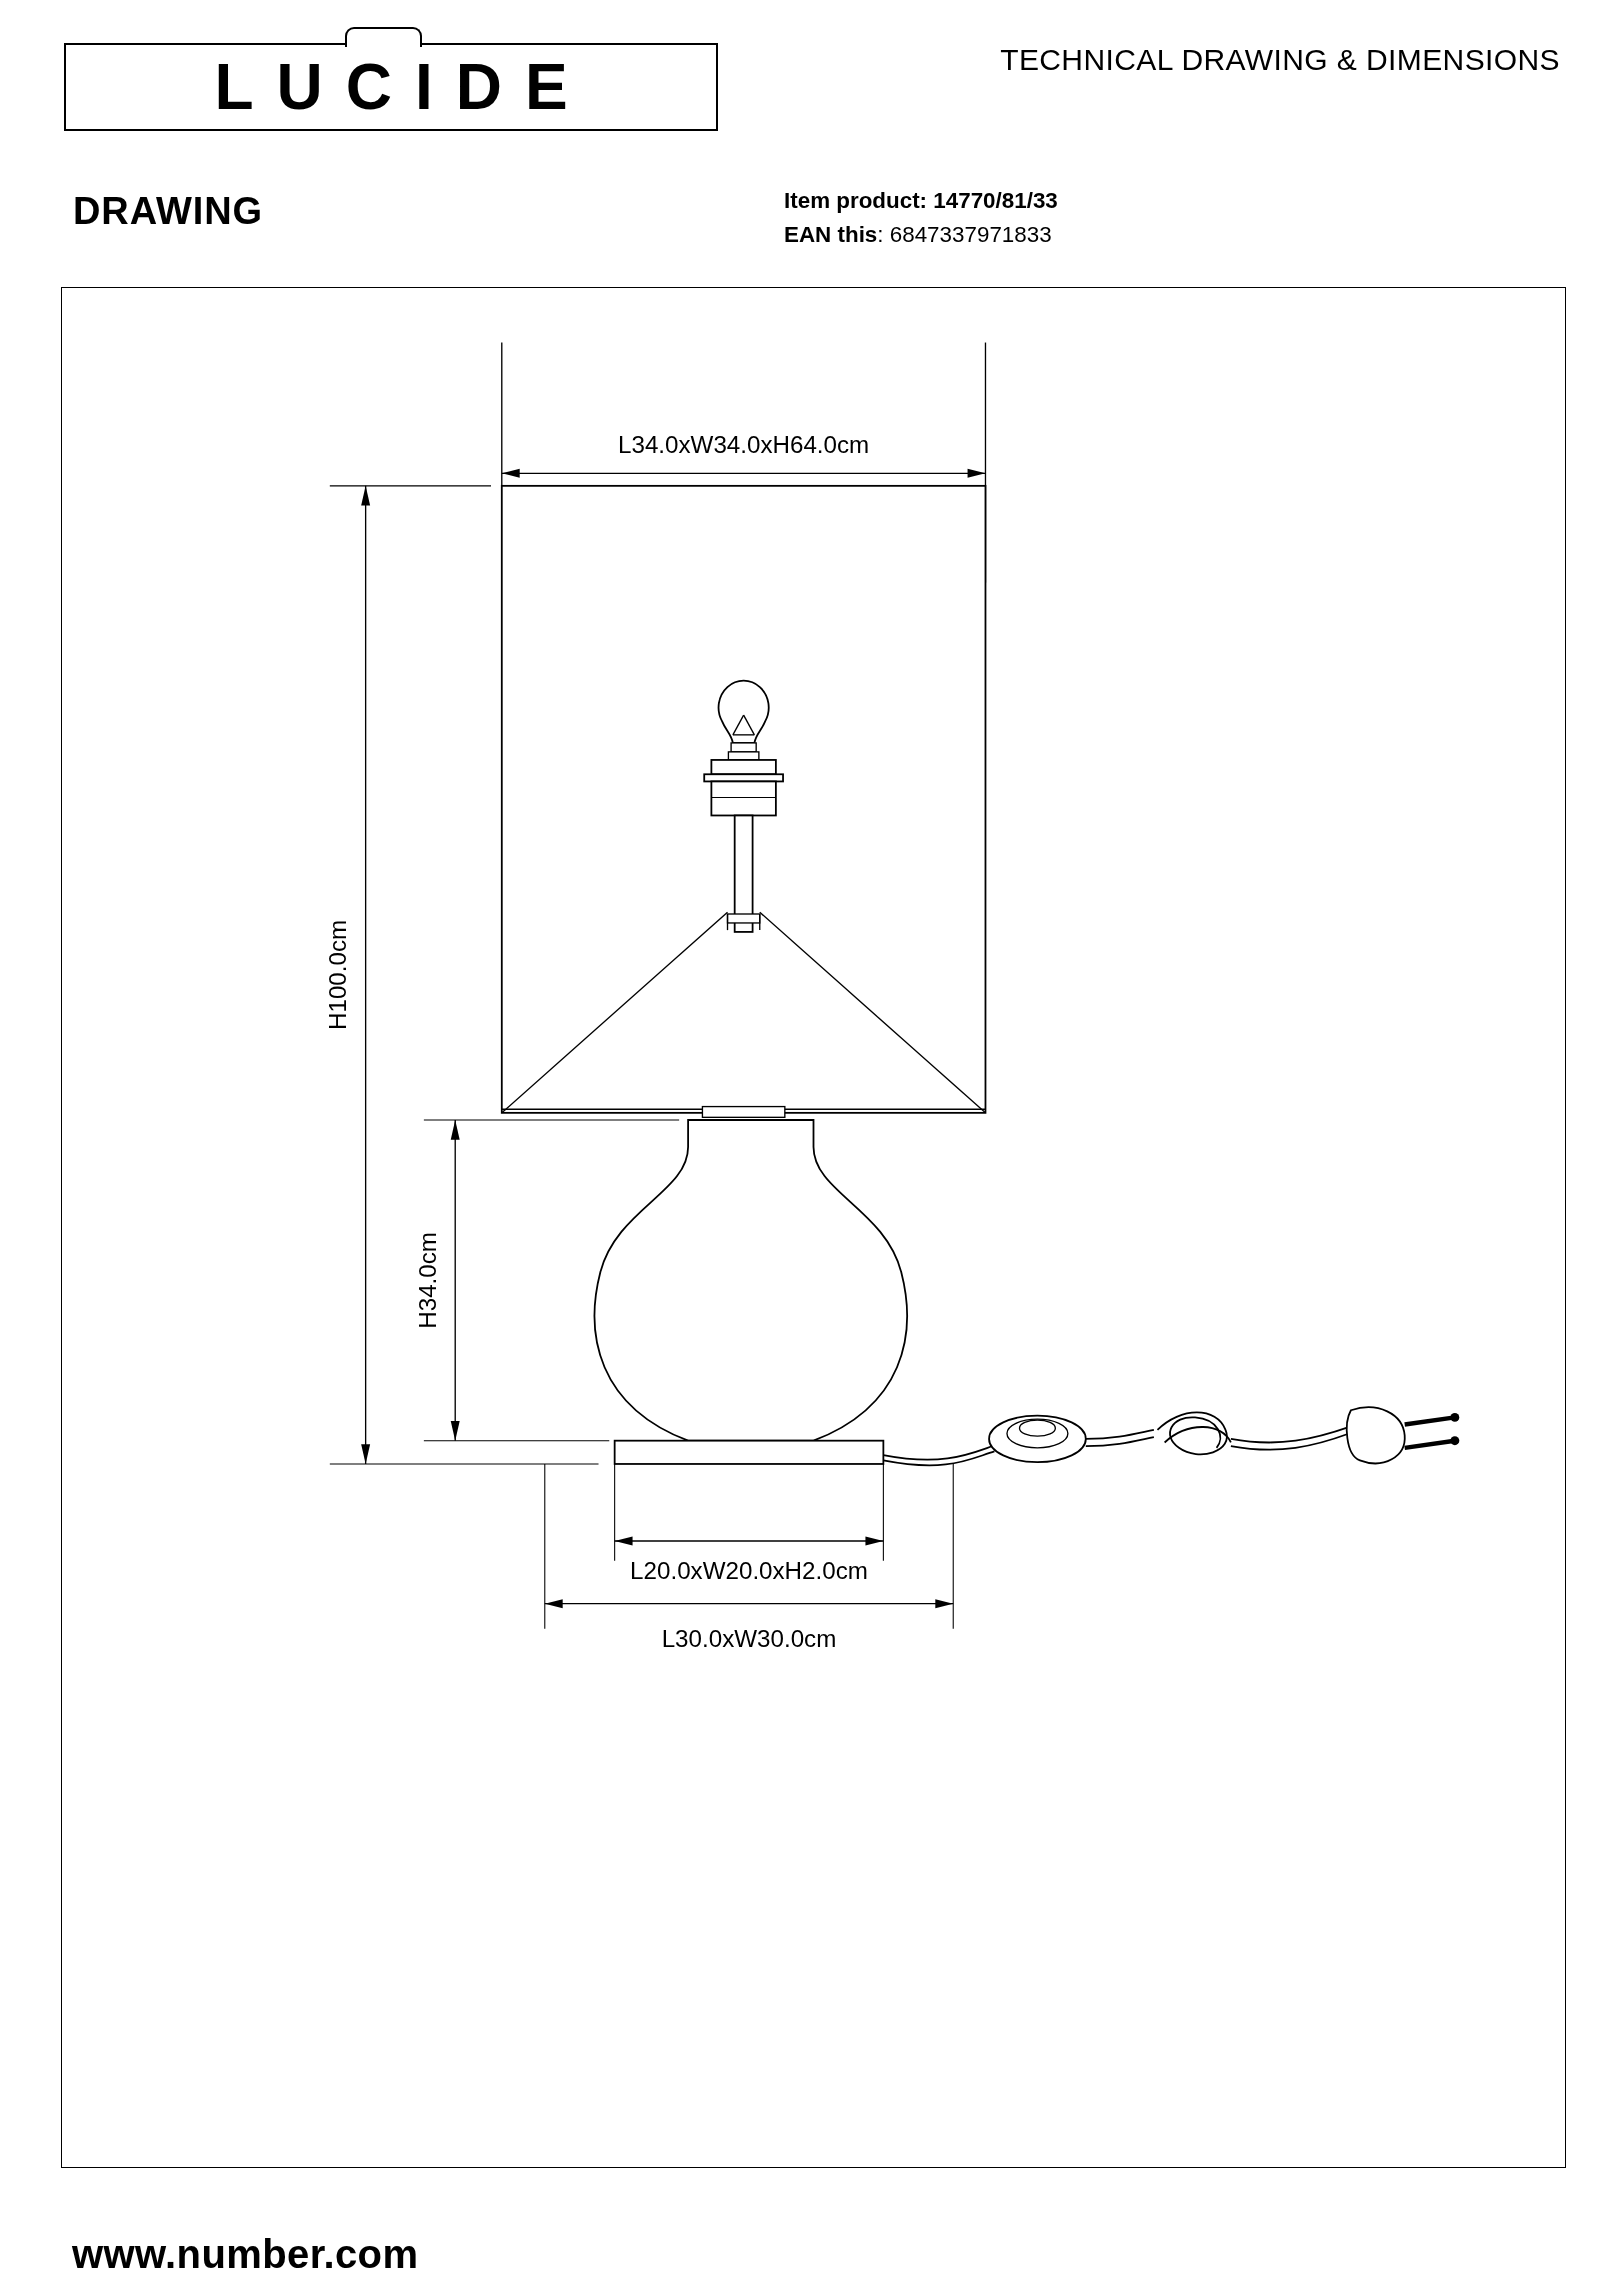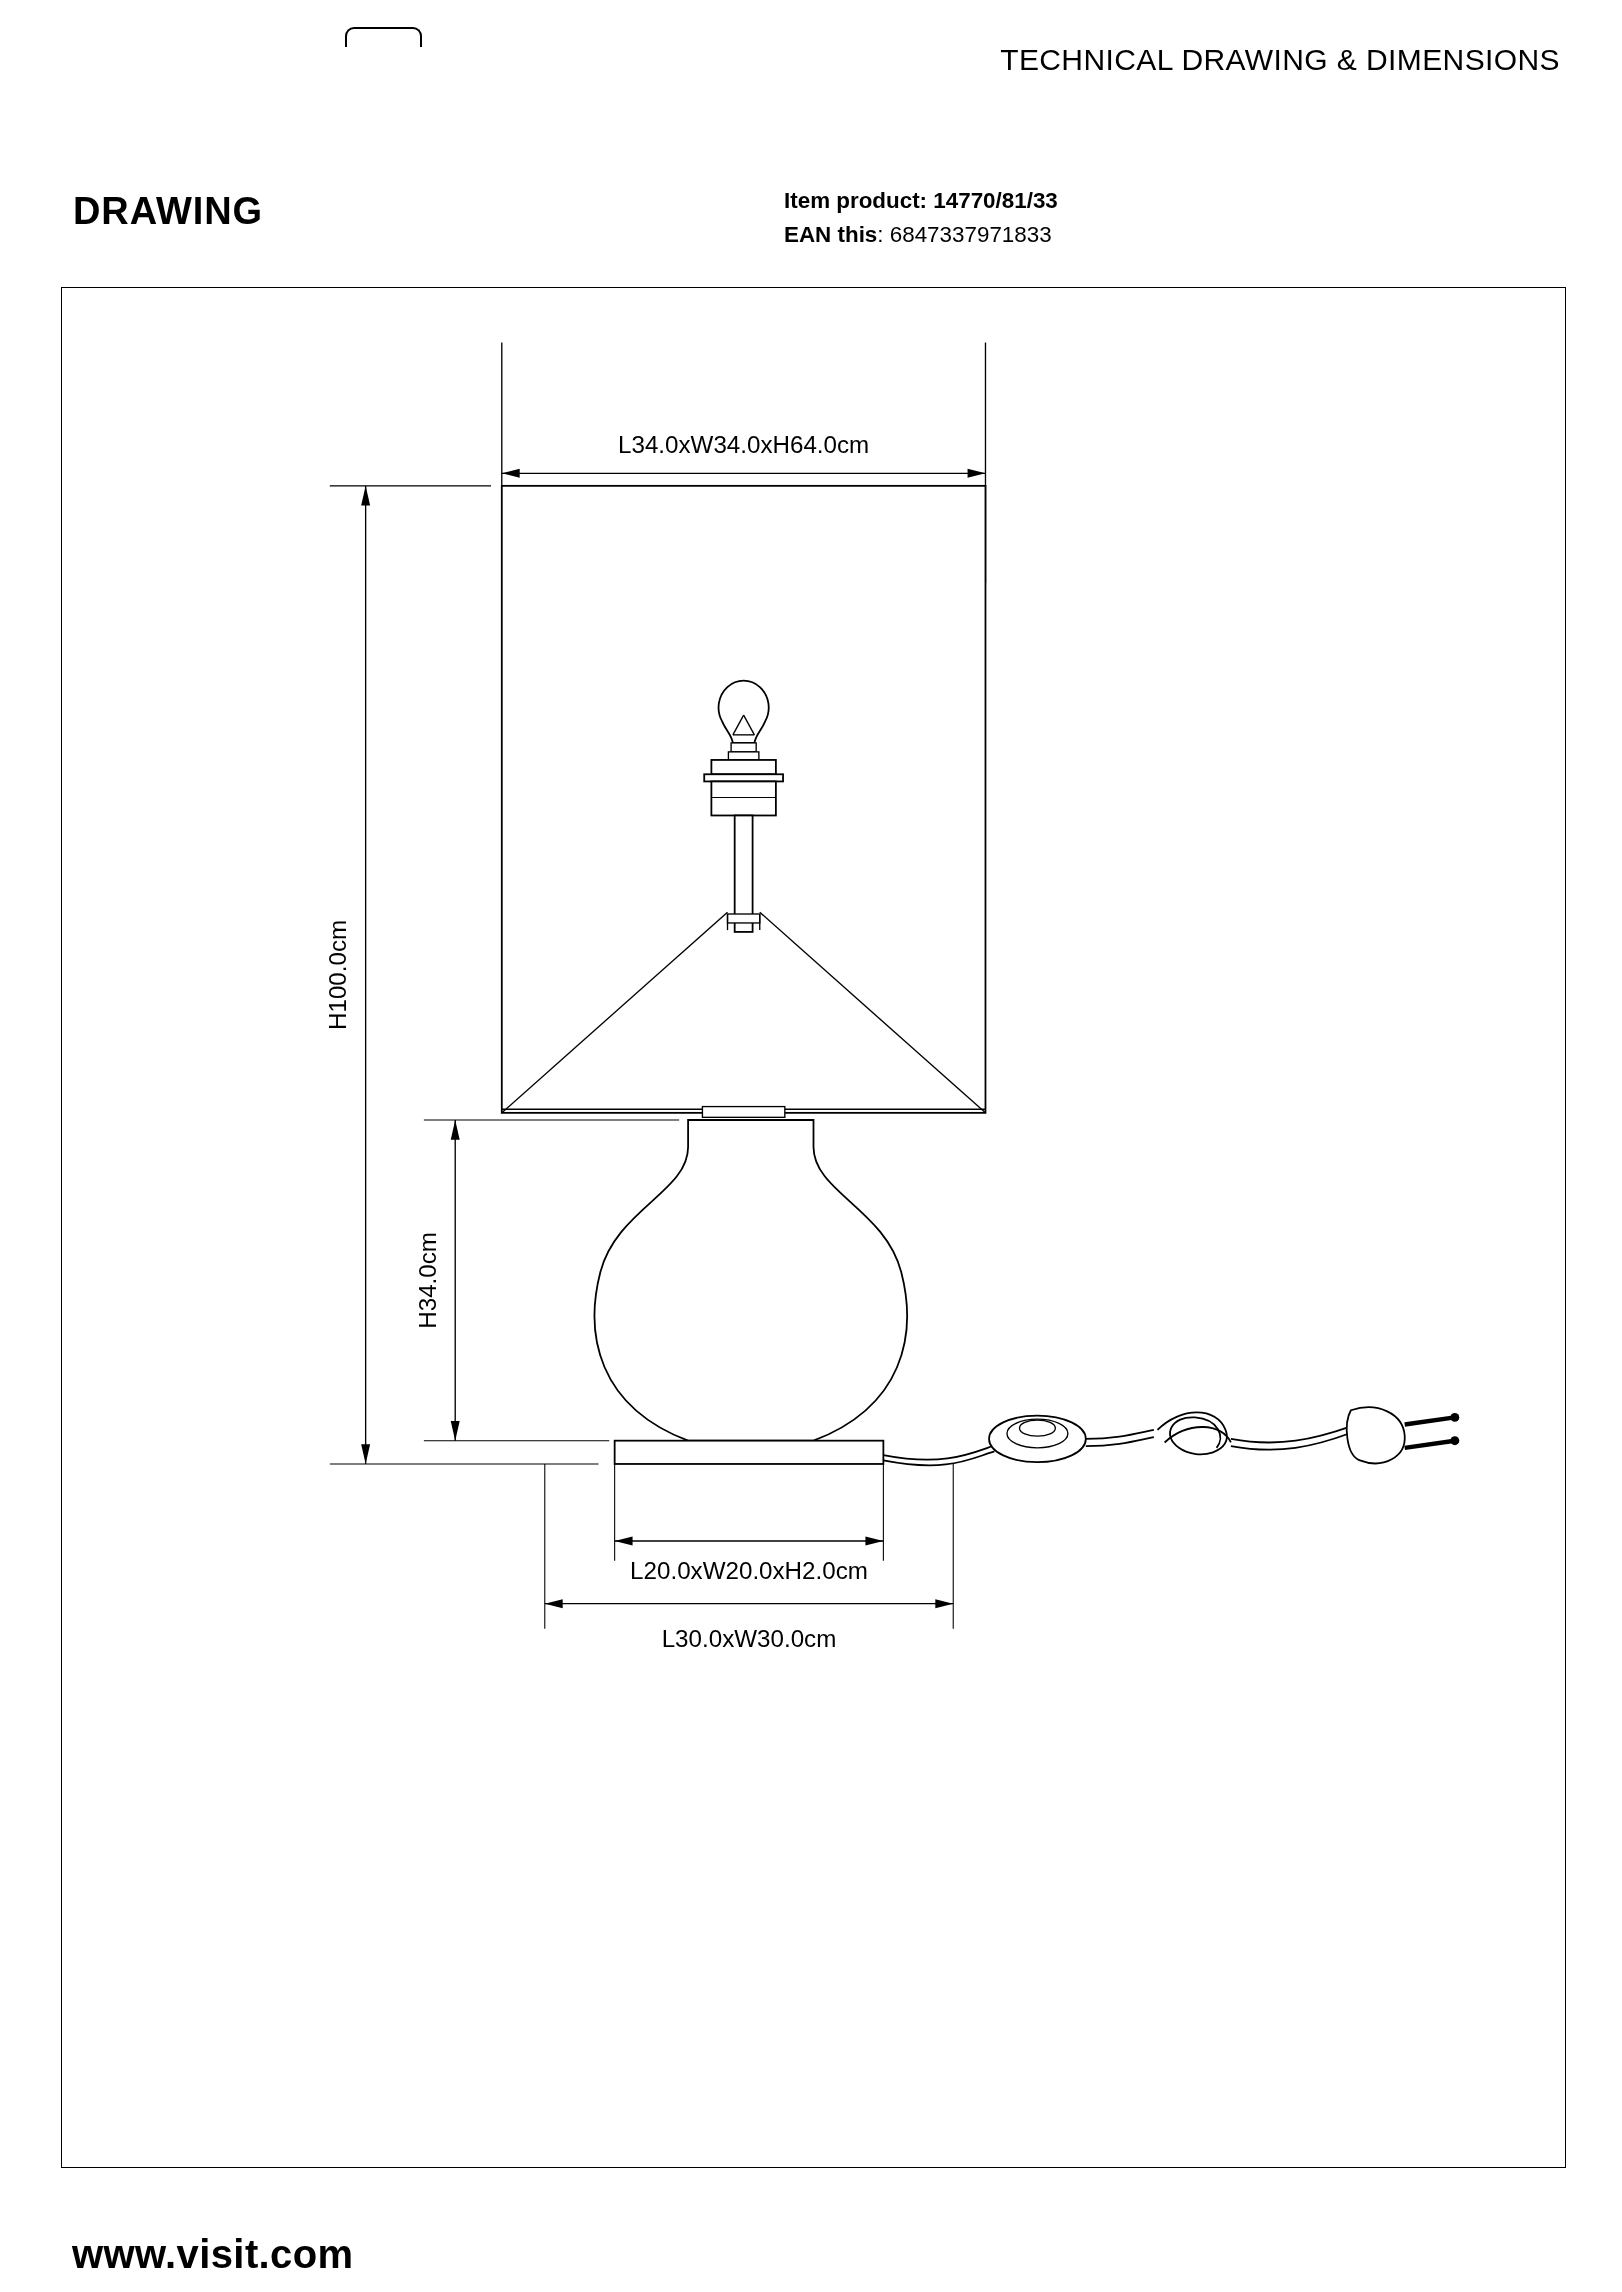--- a/index.html
+++ b/index.html
@@ -138,20 +138,23 @@
     font-family: "Liberation Sans", sans-serif;
     font-size: 27px;
     fill: #000;
   }
 </style>
 </head>
 <body>
 
 <div class="page">
 
+  <div class="logo-box">
+    <div class="logo-text">LUCIDE</div>
+  </div>
   <div class="logo-notch"></div>
   <div class="notch-cover"></div>
 
   <div class="header-right">TECHNICAL DRAWING &amp; DIMENSIONS</div>
 
   <div class="product-title">DRAWING</div>
 
   <div class="item-meta">
     <div>
       <span class="lbl">Item product:</span>
@@ -259,16 +262,16 @@
 
     <text class="dim-text" x="318" y="768" text-anchor="middle" transform="rotate(-90 318 768)">H100.0cm</text>
 
     <text class="dim-text" x="418" y="1109" text-anchor="middle" transform="rotate(-90 418 1109)">H34.0cm</text>
 
     <text class="dim-text" x="768" y="1442" text-anchor="middle">L20.0xW20.0xH2.0cm</text>
 
     <text class="dim-text" x="768" y="1518" text-anchor="middle">L30.0xW30.0cm</text>
   </svg>
 
-  <div class="footer-line2">www.visit.com</div>
+  <div class="footer-line2">www.number.com</div>
 
 </div>
 
 
 </body></html>

